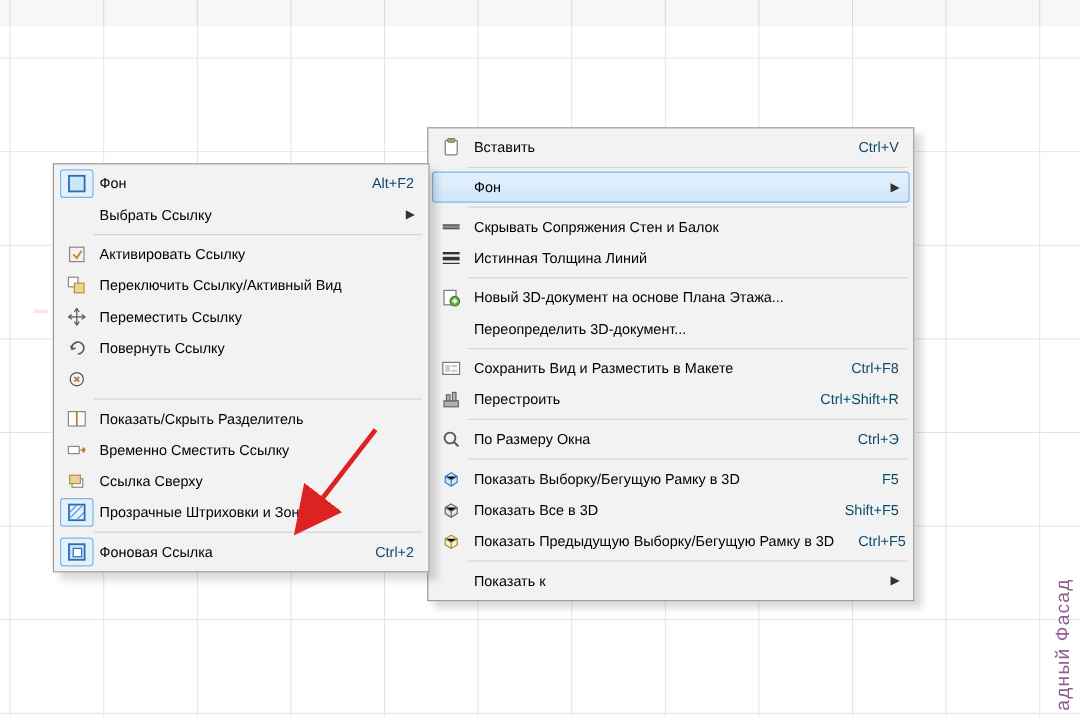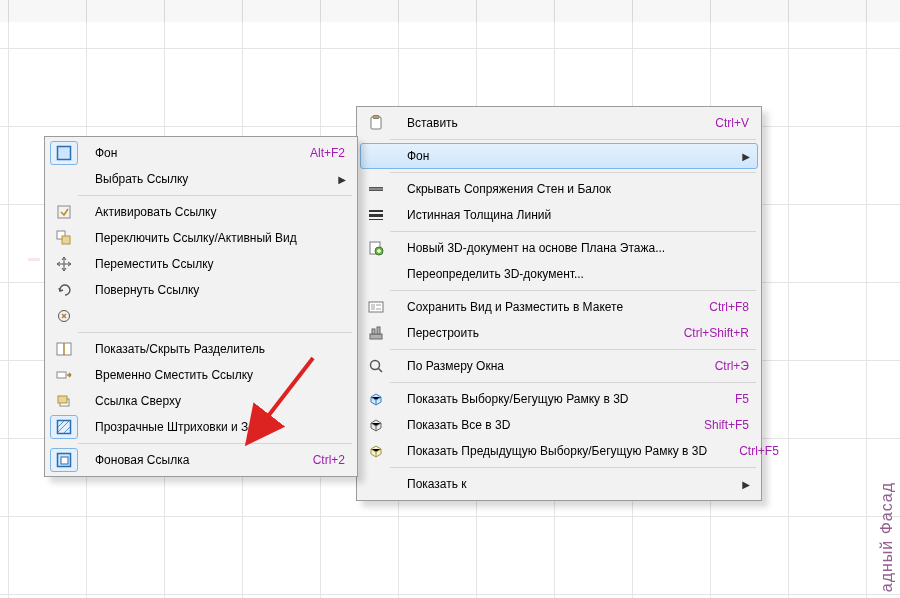--- a/index.html
+++ b/index.html
@@ -32,25 +32,24 @@
   .menu {
     position:absolute; background:#f2f2f2; border:1px solid #9b9b9b;
     box-shadow: 6px 6px 6px rgba(0,0,0,0.15);
     padding:3px;
   }
   .menu-inner { display:flex; flex-direction:column; }
   .item {
     display:flex; align-items:center; height:26px; padding:0 4px 0 2px;
     position:relative;
     border:1px solid transparent;
-    gap:12px;
   }
   .item .iconcell { width:26px; height:22px; display:flex; align-items:center; justify-content:center; flex-shrink:0; }
   .item .lab { flex:1 1 auto; padding-left:6px; white-space:nowrap; }
-  .item .sc { padding-left:20px; padding-right:4px; color:#a21caf; white-space:nowrap; }
+  .item .sc { padding-left:20px; padding-right:4px; color:#0c4a6e; white-space:nowrap; }
   .item .arrow { width:14px; text-align:center; font-size:10px; color:#333; }
   .item.hover { background: linear-gradient(#e4f1fd, #cfe6fb); border:1px solid #7fb5e6; border-radius:3px; }
   .item.active .iconcell { outline:1px solid #7fb5e6; background:#e4f1fd; border-radius:2px; }
   .sep { height:1px; margin:3px 2px 3px 30px; background:#d4d4d4; }
 
   
   .ic { display:block; }
   .ic svg { display:block; }
 
   .arrow-annot {

